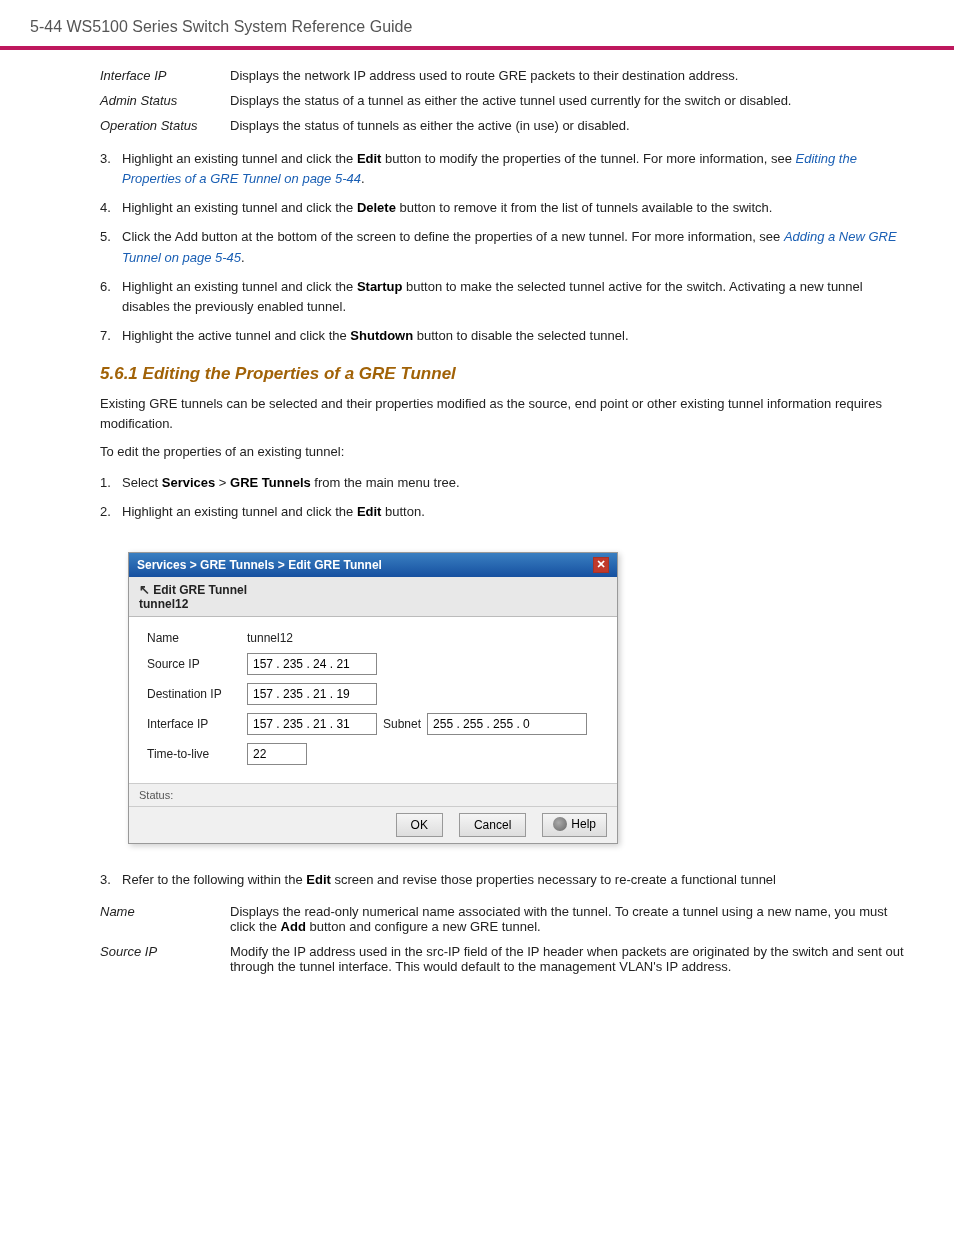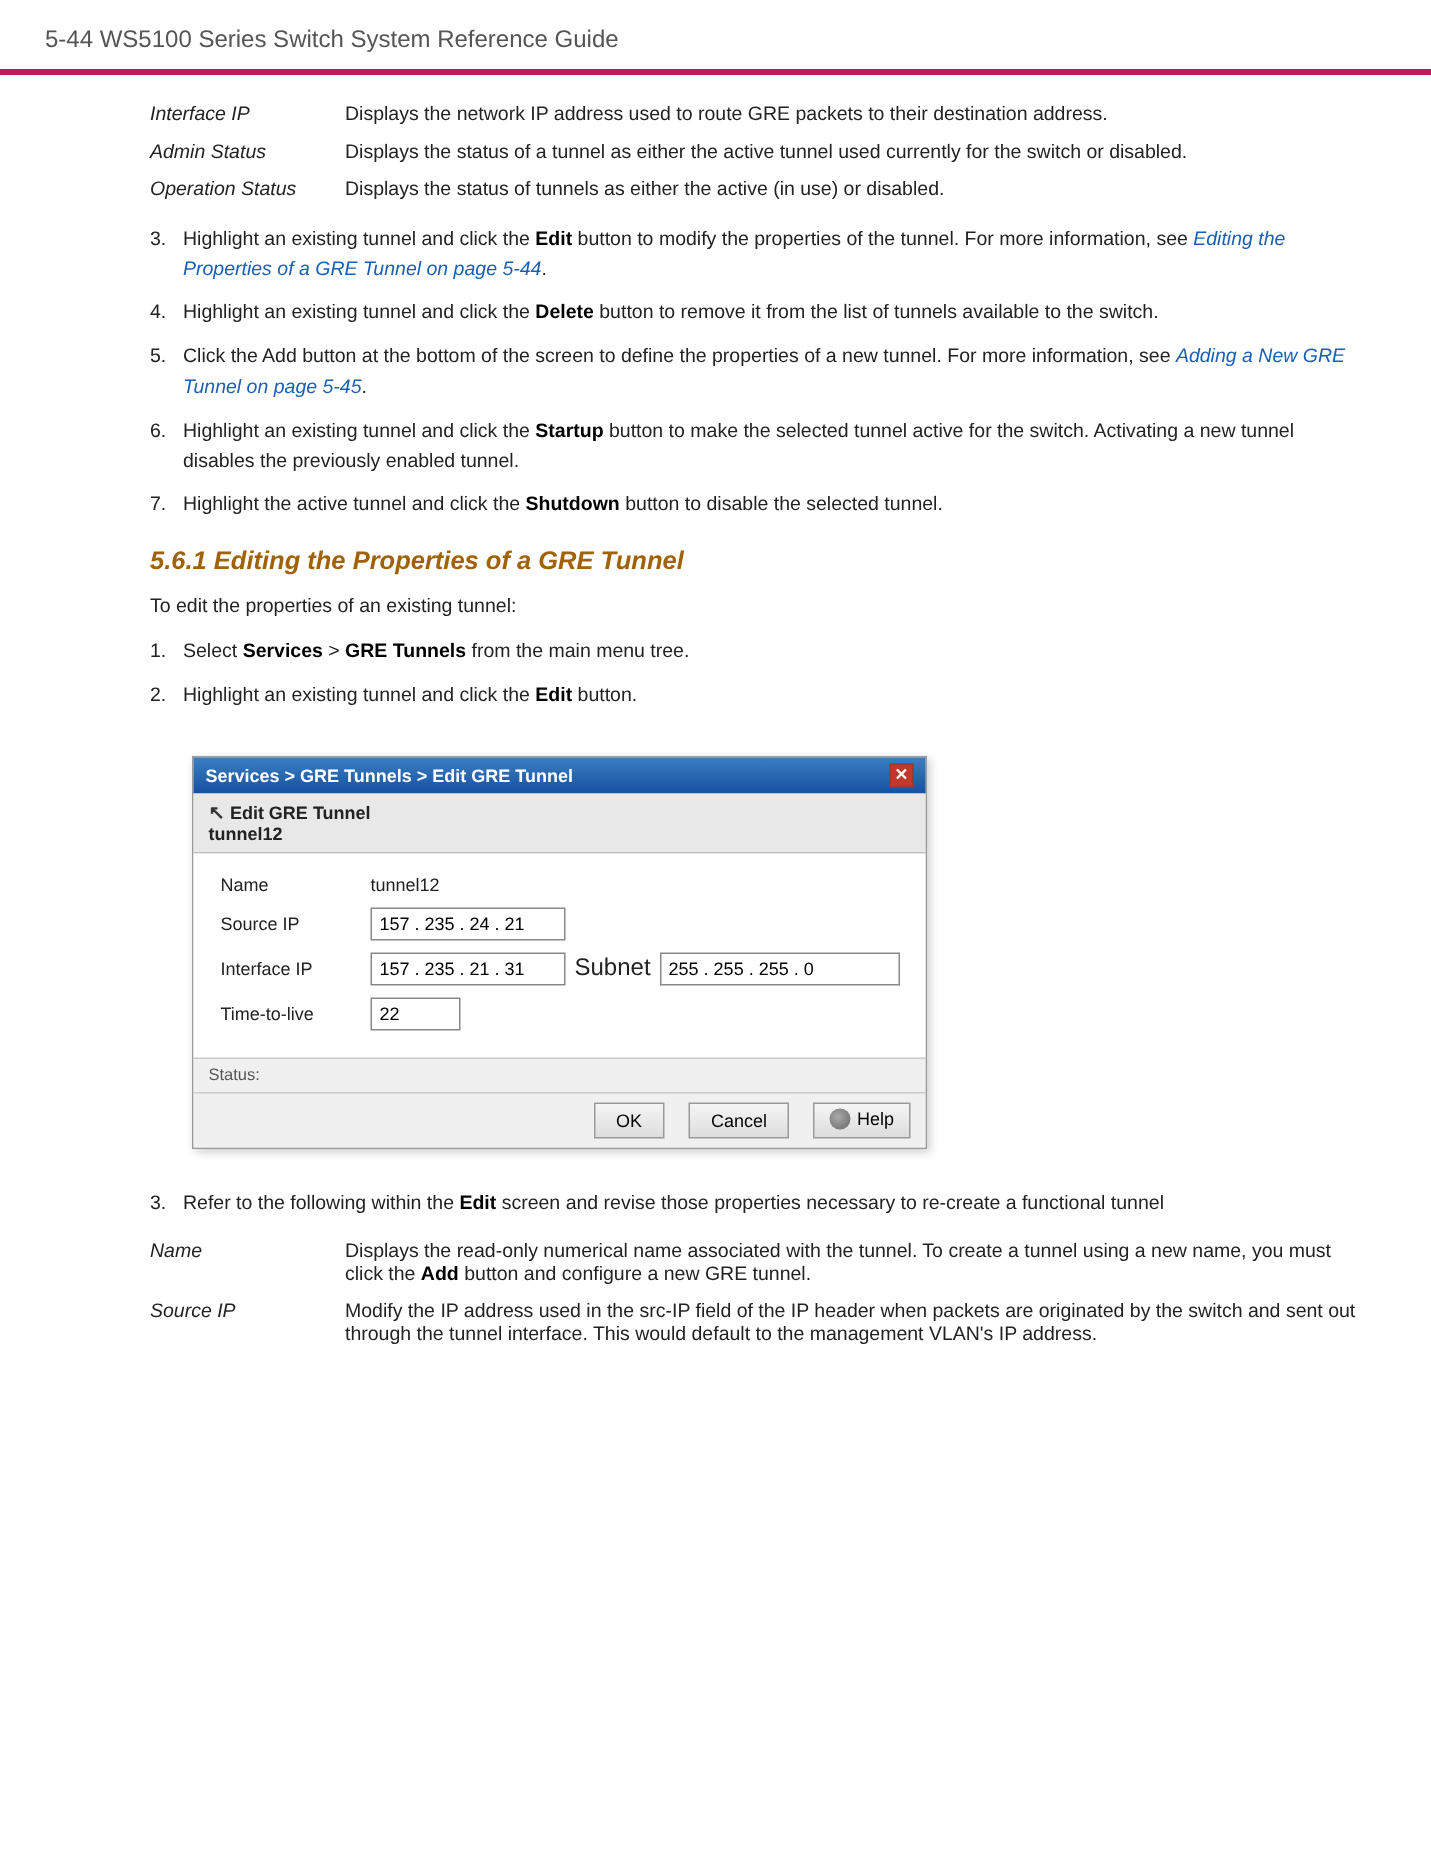--- a/index.html
+++ b/index.html
@@ -153,21 +153,21 @@
       font-size: 12px;
       font-family: Arial, sans-serif;
       width: 130px;
       height: 22px;
     }
     .dialog-input-wide {
       width: 160px;
     }
     .dialog-subnet-label {
       margin: 0 6px;
-      font-size: 16px;
+      font-size: 12px;
     }
     .dialog-status-bar {
       background: #f0f0f0;
       border-top: 1px solid #ccc;
       padding: 5px 10px;
       font-size: 11px;
       color: #555;
     }
     .dialog-btn-bar {
       background: #f0f0f0;
@@ -275,20 +275,21 @@
       </span>
     </li>
 
   </ul>
 
   <div>
     <div class="section-title">
       <span class="section-number">5.6.1</span>&nbsp;<span>Editing the Properties of a GRE Tunnel</span>
     </div>
 
+    <p class="section-body">Existing GRE tunnels can be selected and their properties modified as the source, end point or other existing tunnel information requires modification.</p>
     <p class="section-body" style="margin-bottom: 10px;">To edit the properties of an existing tunnel:</p>
 
     <ul class="numbered-list">
 
       <li>
         <span class="num">1.</span>
         <span class="li-content">
           Select <a class="link-bold-blue"><strong>Services</strong></a> &gt; <a class="link-bold-blue"><strong>GRE Tunnels</strong></a> from the main menu tree.
         </span>
       </li>
@@ -324,20 +325,24 @@
           <div class="dialog-form-row">
             <span class="dialog-label">Name</span>
             <span>tunnel12</span>
           </div>
 
           <div class="dialog-form-row">
             <span class="dialog-label">Source IP</span>
             <input class="dialog-input" type="text" value="157 . 235 . 24 . 21" readonly="" style="">
           </div>
 
+          <div class="dialog-form-row">
+            <span class="dialog-label">Destination IP</span>
+            <input class="dialog-input" type="text" value="157 . 235 . 21 . 19" readonly="" style="">
+          </div>
 
           <div class="dialog-form-row">
             <span class="dialog-label">Interface IP</span>
             <input class="dialog-input" type="text" value="157 . 235 . 21 . 31" readonly="" style="">
             <span class="dialog-subnet-label">Subnet</span>
             <input class="dialog-input dialog-input-wide" type="text" value="255 . 255 . 255 . 0" readonly="" style="">
           </div>
 
           <div class="dialog-form-row">
             <span class="dialog-label">Time-to-live</span>

